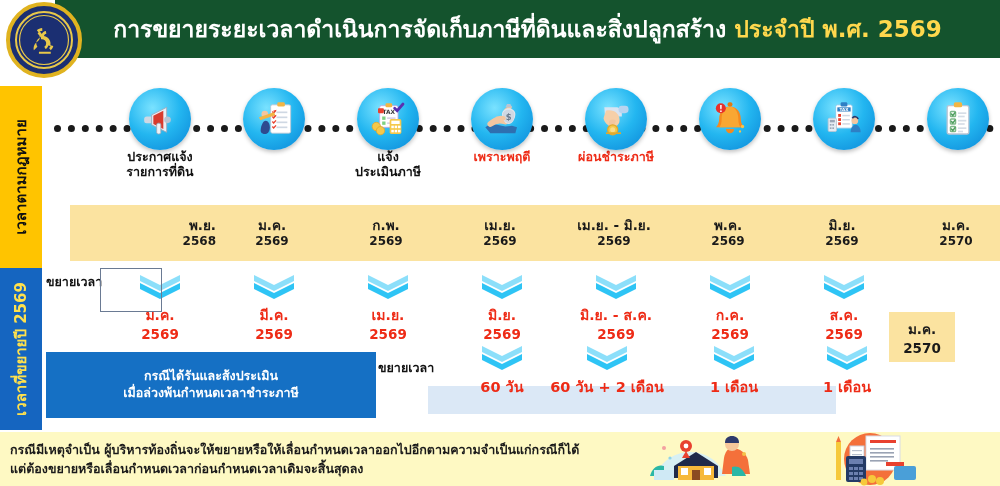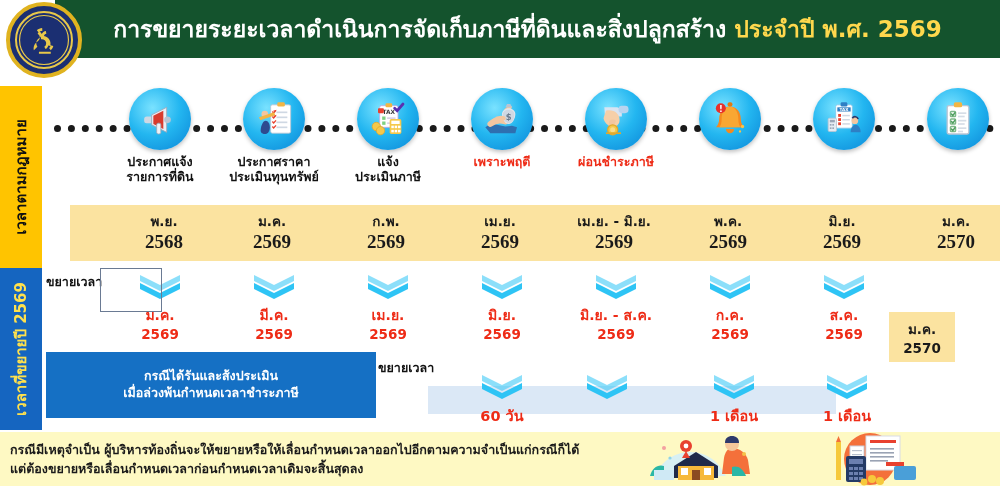--- a/index.html
+++ b/index.html
@@ -70,39 +70,38 @@
   }
   .bubble {
     width: 62px; height: 62px; border-radius: 50%;
     background: radial-gradient(circle at 38% 32%, #7ae2ff 0%, #23b6f0 48%, #0a84d6 100%);
     box-shadow: 0 2px 4px rgba(0,0,0,.25);
     display: flex; align-items: center; justify-content: center;
     position: relative;
   }
   .bubble svg { width: 40px; height: 40px; display:block; }
   .node-label {
-    margin-top: 6px; text-align: center; line-height: 1.18;
+    text-align: center; line-height: 1.18;
     font-size: 12.5px; font-weight: bold; color: #111111;
     white-space: pre-line;
-    font-family: Liberation Mono, monospace;
   }
   .node-label.hot { color: #ee2b16; }
 
   
   .band-legal {
     position: absolute; left: 70px; top: 205px; width: 930px; height: 56px;
     background: #fbe3a0;
   }
   .dcell {
     position: absolute; top: 0; width: 116px; height: 56px;
     display: flex; flex-direction: column; align-items: center; justify-content: center;
     line-height: 1.25;
   }
   .dcell .m { font-size: 13.5px; font-weight: bold; color: #1a1a1a; white-space: nowrap; }
-  .dcell .y { font-size: 19px; font-weight: bold; color: #1a1a1a; font-family: Liberation Serif, serif; }
+  .dcell .y { font-size: 12px; font-weight: bold; color: #1a1a1a; }
 
   
   .ext-row { position: absolute; left: 42px; top: 268px; width: 958px; height: 90px; }
   .ext-cell {
     position: absolute; top: 4px; width: 116px;
     display: flex; flex-direction: column; align-items: center;
   }
   .chev { width: 46px; height: 30px; display: block; }
   .ext-cell .m { margin-top: 2px; font-size: 14px; font-weight: bold; color: #ee2b16; white-space: nowrap; }
   .ext-cell .y { font-size: 13.5px; font-weight: bold; color: #ee2b16; }
@@ -135,21 +134,21 @@
   .note-box div {
     color: #ffffff; font-size: 12.5px; font-weight: bold;
     line-height: 1.34; text-align: center; white-space: nowrap;
   }
 
   
   .dur-label {
     position: absolute; left: 378px; top: 358px;
     font-size: 12.5px; font-weight: bold; color: #111111;
   }
-  .dur-row { position: absolute; left: 42px; top: 372px; width: 958px; height: 62px; }
+  .dur-row { position: absolute; left: 42px; top: 343px; width: 958px; height: 62px; }
   .dur-cell {
     position: absolute; top: 0; width: 150px;
     display: flex; flex-direction: column; align-items: center;
   }
   .dur-band {
     position: absolute; left: 428px; top: 386px; width: 408px; height: 28px;
     background: #dbe8f6;
   }
   .dur-cell .t {
     margin-top: 2px; font-size: 14.5px; font-weight: bold; color: #ee2b16;
@@ -236,22 +235,20 @@
               <path d="M22 15l1.6 1.8 2.8-3.2"></path>
               <path d="M22 21l1.6 1.8 2.8-3.2"></path>
               <path d="M22 27l1.6 1.8 2.8-3.2"></path>
               <path d="M22 33l1.6 1.8 2.8-3.2"></path>
             </g>
             <path d="M8 38c0-6 3-12 6-12s5 4 5 8-2 8-5 8-6-1-6-4z" fill="#2e4a8f"></path>
             <circle cx="13" cy="18" r="4" fill="#f3c6a0"></circle>
             <path d="M6 22l18-6 1.6 3.6-18 6z" fill="#f2b544"></path>
           </svg>
         </div>
-        <div class="node-label">ประกาศราคา
-ประเมินทุนทรัพย์</div>
       </div>
       <div class="node" style="left: 288px;">
         <div class="bubble">
           <svg viewBox="0 0 48 48">
             <rect x="14" y="8" width="22" height="26" rx="2" fill="#fff" stroke="#c6a8e0"></rect>
             <rect x="21" y="5" width="8" height="5" rx="1.5" fill="#f2b544"></rect>
             <text x="25" y="18" font-size="7" font-weight="bold" fill="#3a3a3a" text-anchor="middle" font-family="DejaVu Sans">TAX</text>
             <g fill="#7fd182">
               <rect x="17" y="21" width="4" height="4"></rect>
               <rect x="17" y="27" width="4" height="4"></rect>
@@ -377,21 +374,21 @@
               <rect x="24" y="38" width="6" height="2"></rect>
             </g>
           </svg>
         </div>
       </div>
     </div>
 </div>
 
 <div class="band-legal">
   <div id="legal-cells">
-      <div class="dcell" style="left: 36px;">
+      <div class="dcell" style="left: 30px; align-items: flex-end;">
         <div class="m">พ.ย.</div>
         <div class="y">2568</div>
       </div>
       <div class="dcell" style="left: 144px;">
         <div class="m">ม.ค.</div>
         <div class="y">2569</div>
       </div>
       <div class="dcell" style="left: 258px;">
         <div class="m">ก.พ.</div>
         <div class="y">2569</div>
@@ -501,20 +498,21 @@
   <path d="M3 3l20 10L43 3l0 6L23 19 3 9z" fill="#2ec4f5" opacity=".55"></path>
   <path d="M3 11l20 10 20-10 0 6-20 10L3 17z" fill="#2ec4f5"></path>
 </svg>
         <div class="t">60 วัน</div>
       </div>
       <div class="dur-cell" style="left: 490px;">
         <svg class="chev" viewBox="0 0 46 30" aria-hidden="true">
   <path d="M3 3l20 10L43 3l0 6L23 19 3 9z" fill="#2ec4f5" opacity=".55"></path>
   <path d="M3 11l20 10 20-10 0 6-20 10L3 17z" fill="#2ec4f5"></path>
 </svg>
+        <div class="t">60 วัน + 2 เดือน</div>
       </div>
       <div class="dur-cell" style="left: 617px;">
         <svg class="chev" viewBox="0 0 46 30" aria-hidden="true">
   <path d="M3 3l20 10L43 3l0 6L23 19 3 9z" fill="#2ec4f5" opacity=".55"></path>
   <path d="M3 11l20 10 20-10 0 6-20 10L3 17z" fill="#2ec4f5"></path>
 </svg>
         <div class="t">1 เดือน</div>
       </div>
       <div class="dur-cell" style="left: 730px;">
         <svg class="chev" viewBox="0 0 46 30" aria-hidden="true">

